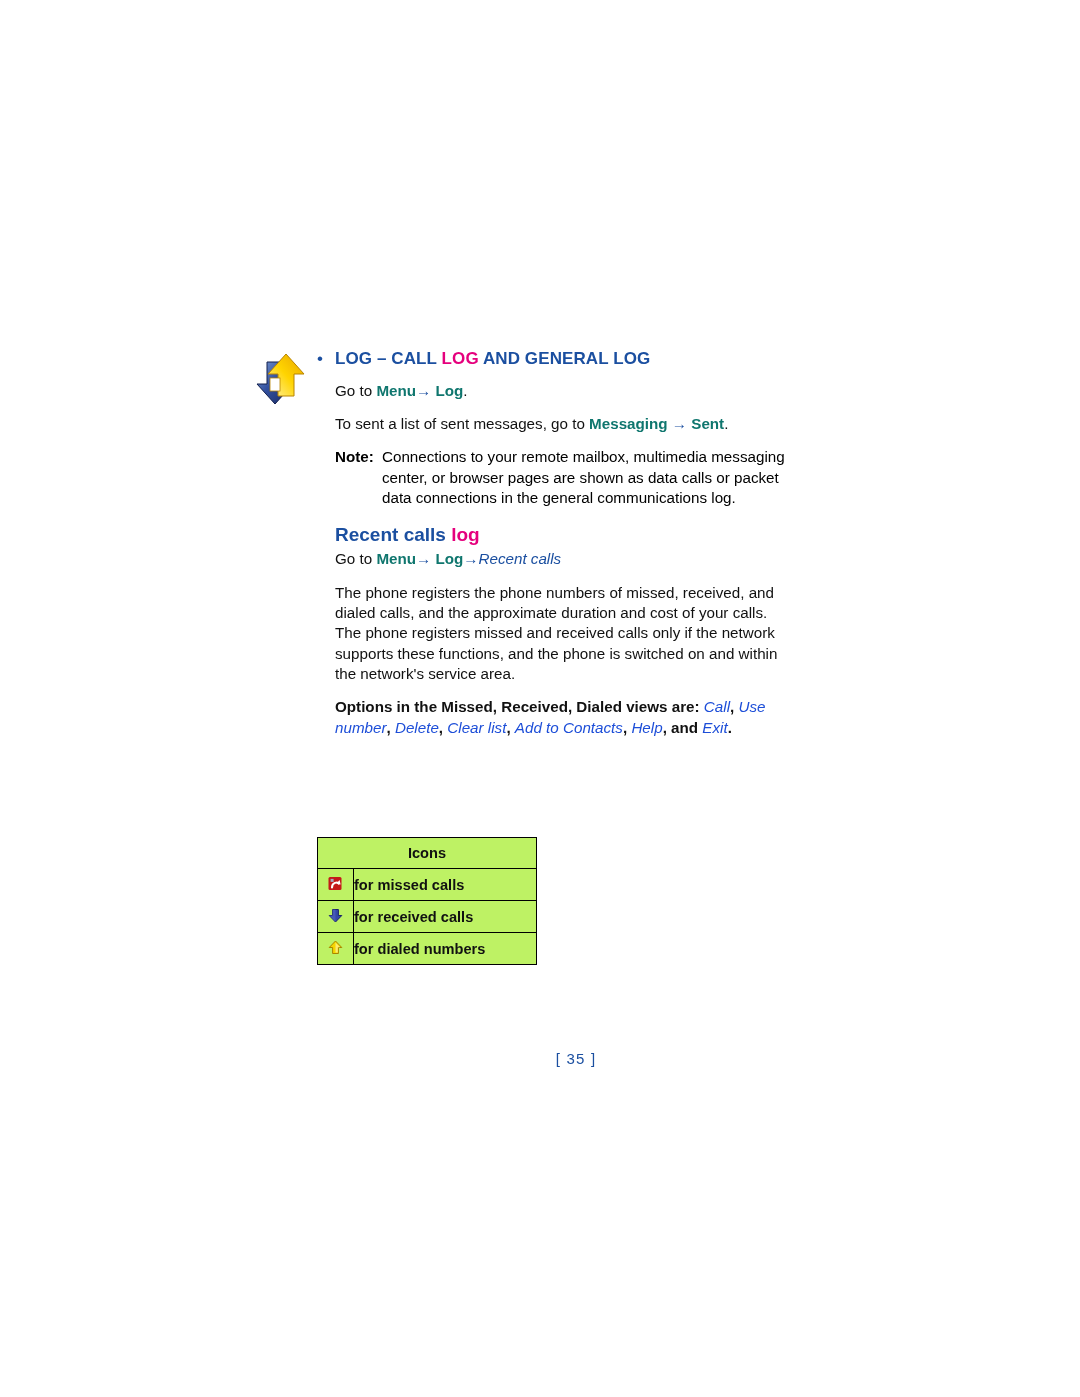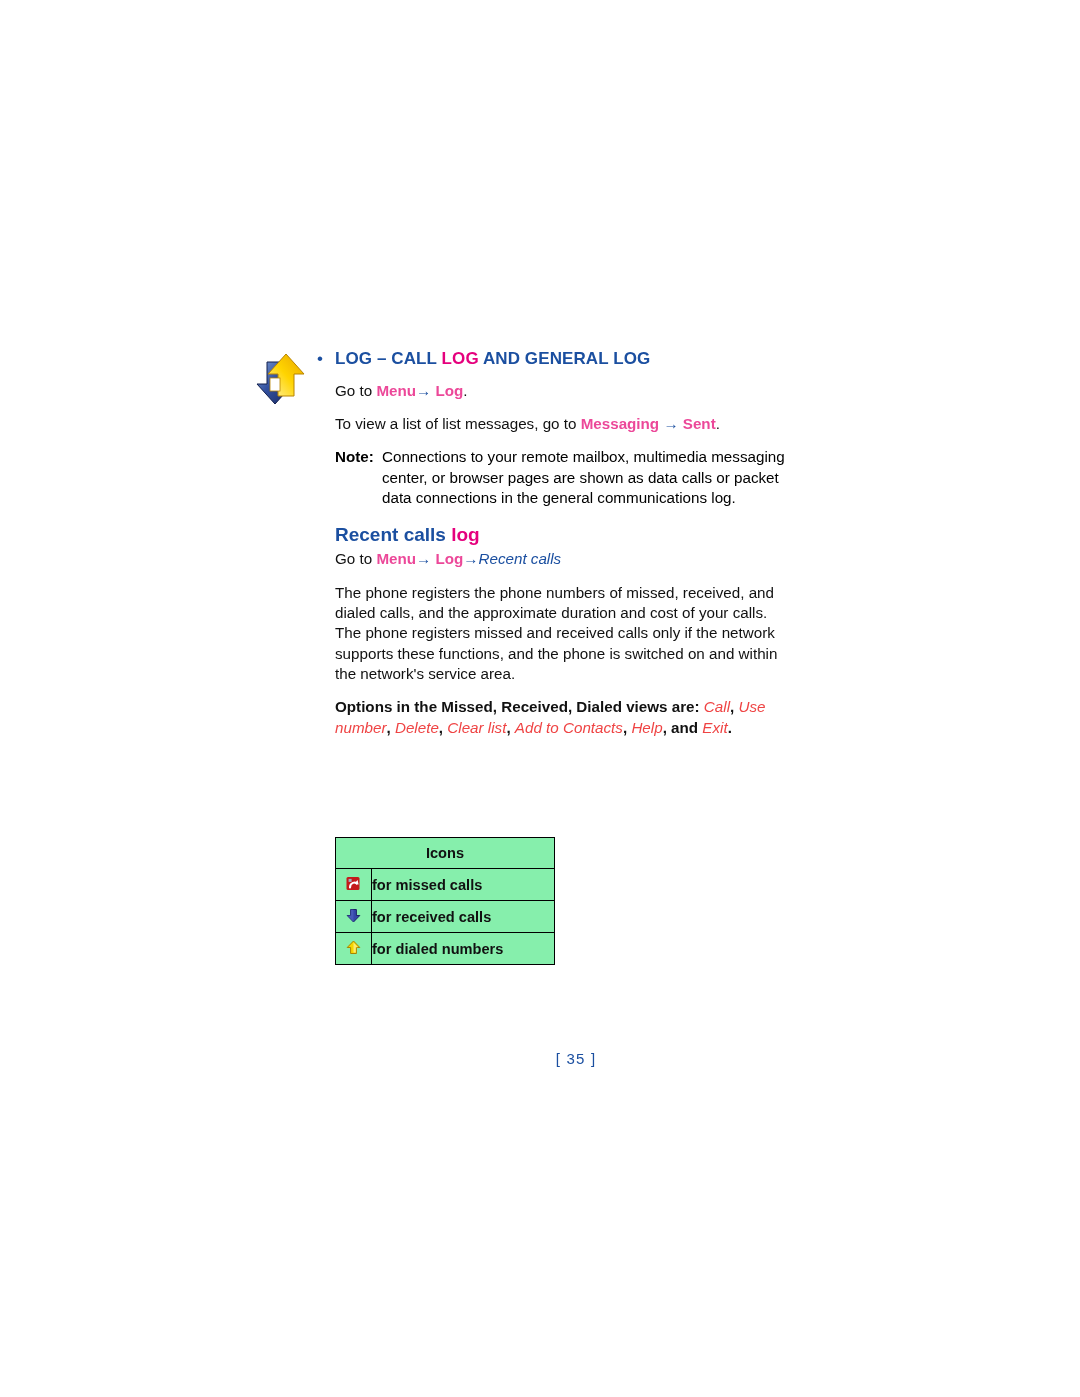--- a/index.html
+++ b/index.html
@@ -70,21 +70,21 @@
     font-size: 15.2px;
     line-height: 1.34;
     color: #111111;
   }
   p.navline {
     margin: 0 0 13px 0;
     font-size: 15.2px;
     line-height: 1.34;
     color: #111111;
   }
-  .bluebold { color: #ec4899; font-weight: bold; }
+  .bluebold { color: #0f766e; font-weight: bold; }
   .blueital { color: #1b4fa0; font-style: italic; }
   .arrow { color: #1b4fa0; }
 
   
   .note {
     display: flex;
     margin: 0 0 16px 0;
     font-size: 15.2px;
     line-height: 1.34;
   }
@@ -107,33 +107,33 @@
 
   
   p.options {
     margin: 13px 0 0 0;
     font-size: 15.2px;
     line-height: 1.38;
     font-weight: bold;
     color: #111111;
   }
   p.options .opt {
-    color: #ef4444;
+    color: #1d4ed8;
     font-style: italic;
     font-weight: normal;
   }
 
   
   table.icons-table {
     position: absolute;
-    left: 335px;
+    left: 317px;
     top: 837px;
     border-collapse: collapse;
     width: 220px;
-    background: #86efac;
+    background: #bef264;
   }
   table.icons-table td,
   table.icons-table th {
     border: 1.4px solid #000000;
     padding: 0;
     font-size: 14.6px;
     font-weight: bold;
     color: #111111;
   }
   th.icons-head {
@@ -204,21 +204,21 @@
   <div class="content">
 
     <div class="heading-row">
       <span class="heading-bullet">•</span>
       <h1 class="section-title"><span>LOG – CALL </span><span class="magenta">LOG</span><span> AND GENERAL LOG</span></h1>
     </div>
 
     <p class="navline"><span>Go to </span><span class="bluebold">Menu</span><span class="arrow">→</span>&nbsp;<span class="bluebold">Log</span><span>.</span></p>
 
 
-    <p class="navline"><span>To view a list of list messages, go to </span><span class="bluebold">Messaging</span>&nbsp;<span class="arrow">→</span>&nbsp;<span class="bluebold">Sent</span><span>.</span></p>
+    <p class="navline"><span>To sent a list of sent messages, go to </span><span class="bluebold">Messaging</span>&nbsp;<span class="arrow">→</span>&nbsp;<span class="bluebold">Sent</span><span>.</span></p>
 
     <div class="note">
       <span class="note-label">Note:</span>
       <span class="note-body">Connections to your remote mailbox, multimedia messaging center, or browser pages are shown as data calls or packet data connections in the general communications log.</span>
     </div>
 
     <h2 class="sub-title"><span>Recent calls </span><span class="magenta">log</span></h2>
 
     <p class="navline"><span>Go to </span><span class="bluebold">Menu</span><span class="arrow">→</span>&nbsp;<span class="bluebold">Log</span><span class="arrow">→</span><span class="blueital">Recent calls</span></p>
 

